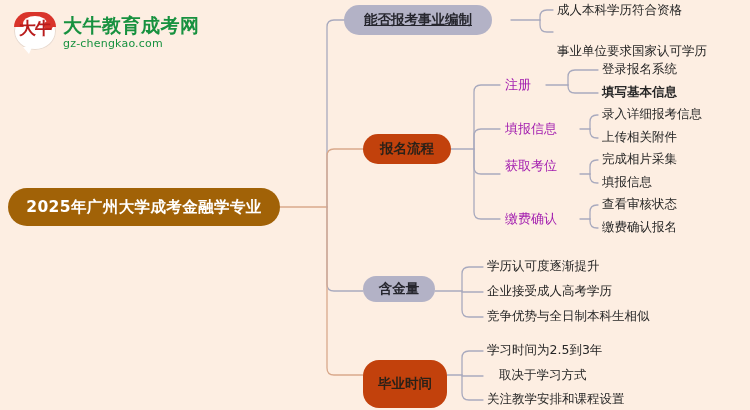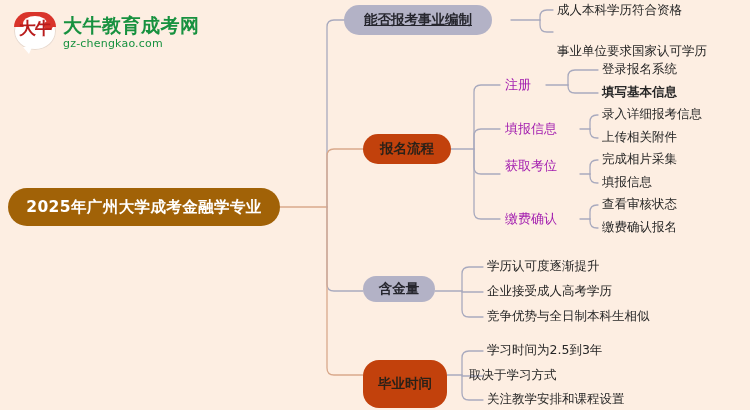--- a/index.html
+++ b/index.html
@@ -286,20 +286,20 @@
   <div class="leaf-label" style="left:487px; top:283px; height:17px;">
     <span>企业接受成人高考学历</span>
   </div>
   <div class="leaf-label" style="left:487px; top:308px; height:17px;">
     <span>竞争优势与全日制本科生相似</span>
   </div>
 
   <div class="leaf-label" style="left:487px; top:342px; height:17px;">
     <span>学习时间为2.5到3年</span>
   </div>
-  <div class="leaf-label" style="left:469px; top:367px; height:17px;">
+  <div class="leaf-label" style="left:499px; top:367px; height:17px;">
     <span>取决于学习方式</span>
   </div>
   <div class="leaf-label" style="left:487px; top:391px; height:17px;">
     <span>关注教学安排和课程设置</span>
   </div>
 
 </div>
 
 </body></html>

